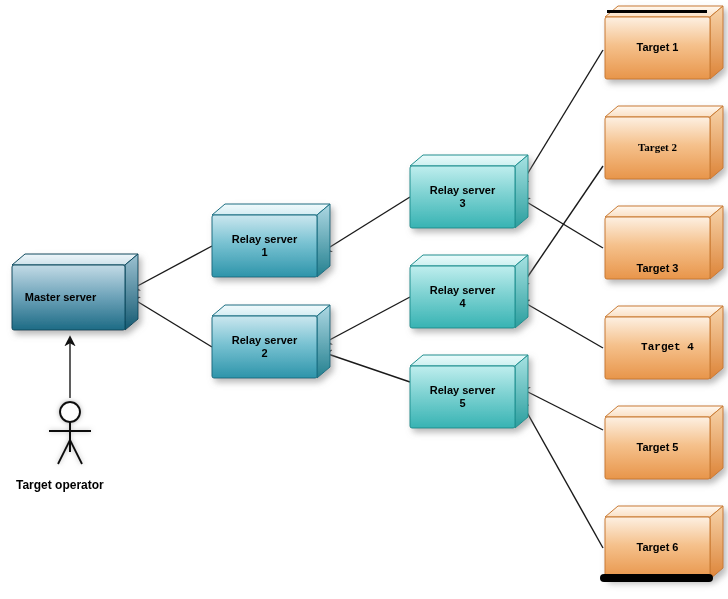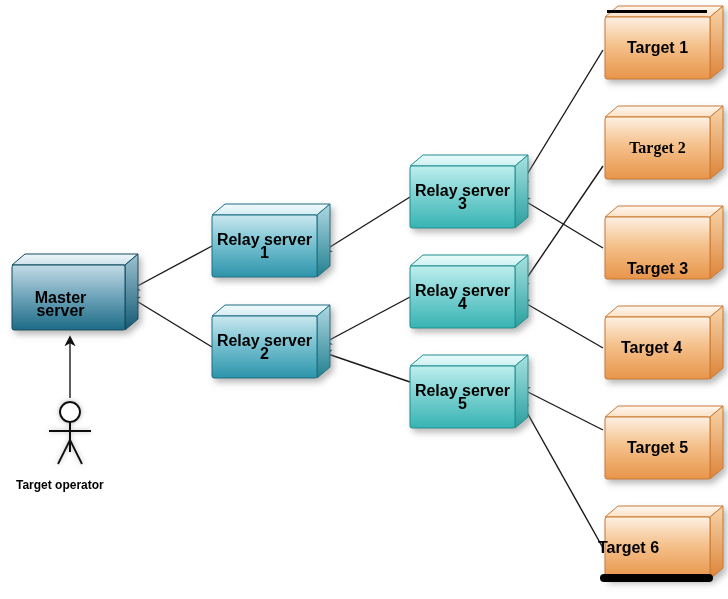--- a/index.html
+++ b/index.html
@@ -18,21 +18,21 @@
   #canvas {
     position: absolute;
     left: 0; top: 0;
     width: 728px;
     height: 599px;
   }
   .node-label {
     position: absolute;
     font-family: "Liberation Sans", sans-serif;
     font-weight: bold;
-    font-size: 16px;
+    font-size: 11px;
     color: #000000;
     text-align: center;
     line-height: 13px;
     pointer-events: none;
     white-space: pre-line;
   }
   .actor-label {
     position: absolute;
     font-family: "Liberation Sans", sans-serif;
     font-weight: bold;
@@ -201,23 +201,23 @@
   <g id="artifacts-layer">
       <rect x="607" y="10" width="100" height="3" fill="#000000" rx="0" ry="0"></rect>
       <rect x="600" y="574" width="113" height="8" fill="#000000" rx="4" ry="4"></rect>
     </g>
 </svg>
 
 <div id="labels-layer">
     <div class="node-label" style="left: 605px; top: 41px; width: 105px;">Target 1</div>
     <div class="node-label" style="left: 605px; top: 141px; width: 105px; font-family: Liberation Serif, serif;">Target 2</div>
     <div class="node-label" style="left: 605px; top: 241px; width: 105px; margin-top: 21px;">Target 3</div>
-    <div class="node-label" style="left: 599px; top: 341px; width: 105px;">Target 4</div>
+    <div class="node-label" style="left: 615px; top: 341px; width: 105px; font-family: Liberation Mono, monospace;">Target 4</div>
     <div class="node-label" style="left: 605px; top: 441px; width: 105px;">Target 5</div>
-    <div class="node-label" style="left: 576px; top: 541px; width: 105px;">Target 6</div>
+    <div class="node-label" style="left: 605px; top: 541px; width: 105px;">Target 6</div>
     <div class="node-label" style="left: 212px; top: 233px; width: 105px;">Relay server
 1</div>
     <div class="node-label" style="left: 212px; top: 334px; width: 105px;">Relay server
 2</div>
     <div class="node-label" style="left: 410px; top: 184px; width: 105px;">Relay server
 3</div>
     <div class="node-label" style="left: 410px; top: 284px; width: 105px;">Relay server
 4</div>
     <div class="node-label" style="left: 410px; top: 384px; width: 105px;">Relay server
 5</div>

